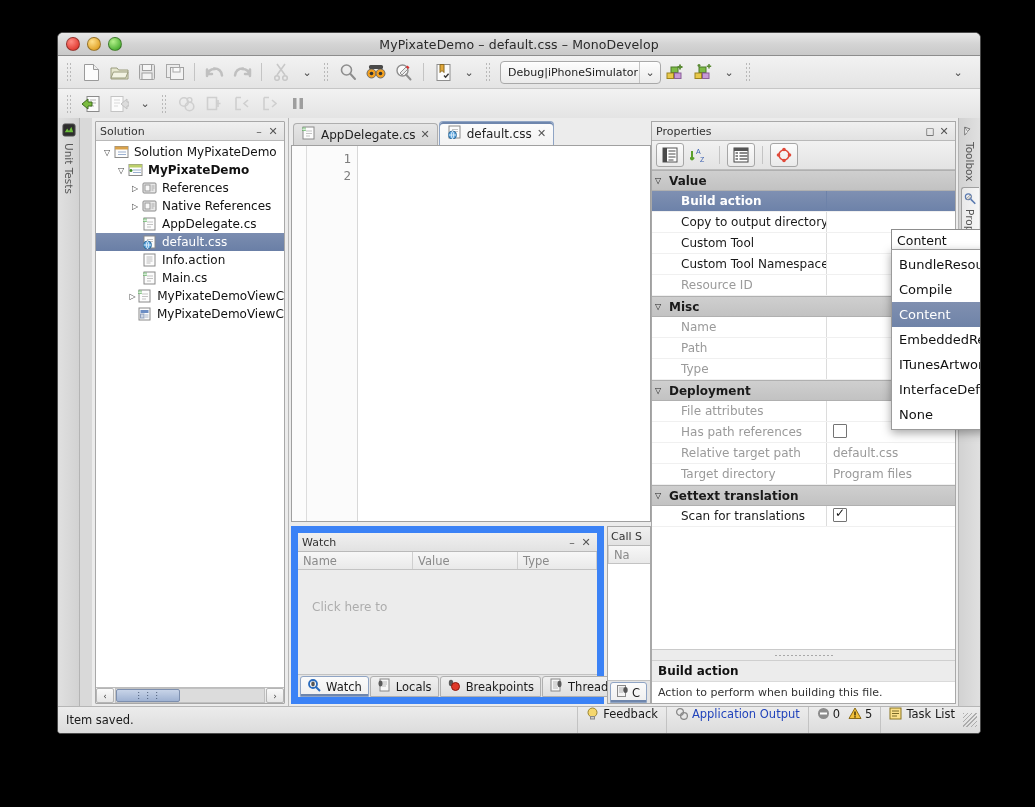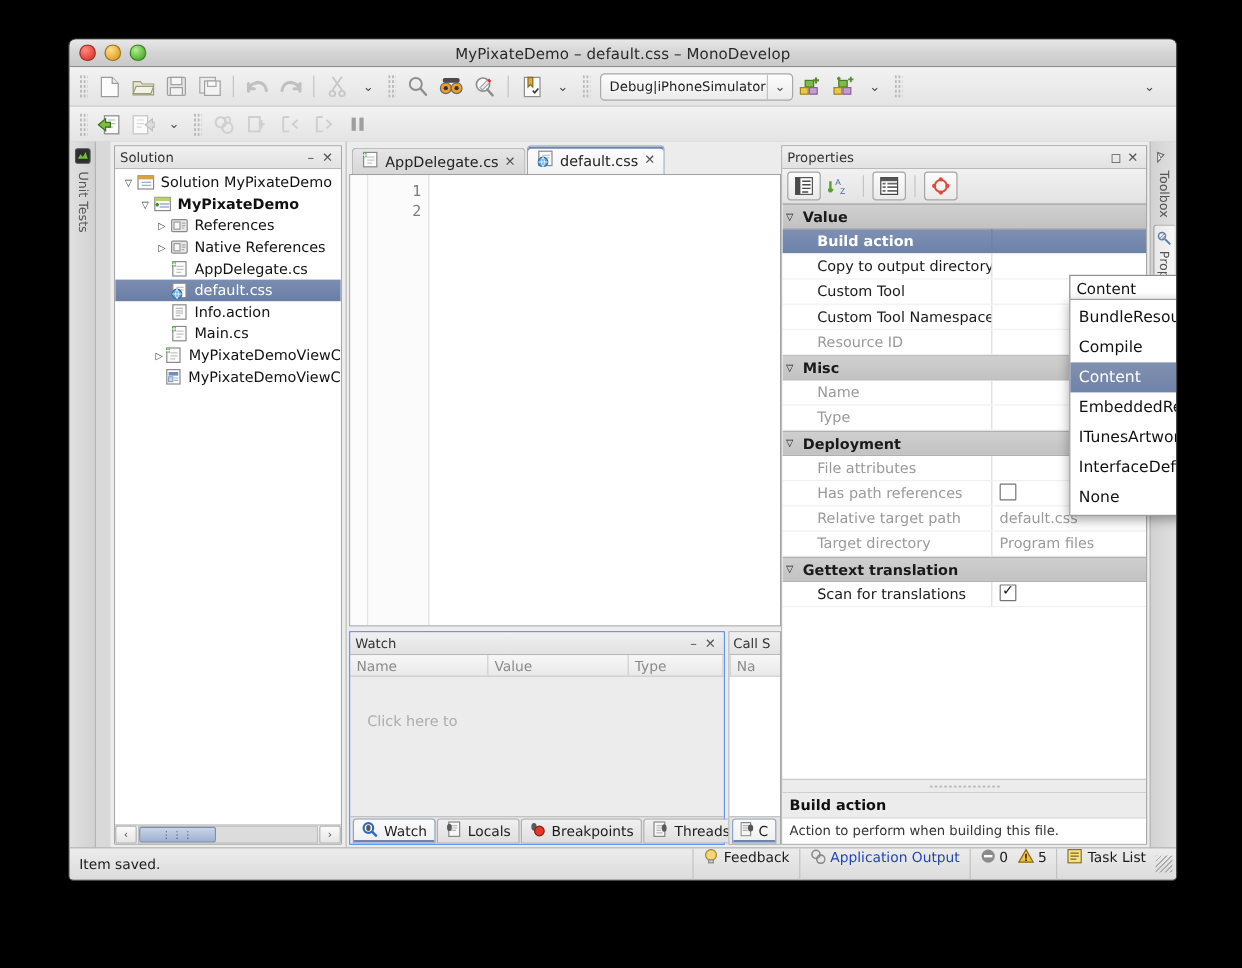--- a/index.html
+++ b/index.html
@@ -226,21 +226,21 @@
     font-size: 12.5px; color: #7d7d7d; line-height: 17px;
   }
   .code-area { flex: 1; background: #fff; }
   
   .bottom-dock {
     height: 178px; margin-top: 4px;
     display: flex; gap: 3px;
   }
   .watchpad {
     flex: 1; min-width: 0;
-    border: 1px solid #3b82f6; background: #f2f2f2;
+    border: 7px solid #3b82f6; background: #f2f2f2;
     display: flex; flex-direction: column;
   }
   .grid-head {
     height: 17px; display: flex; align-items: center;
     background: linear-gradient(to bottom,#f7f7f7,#e9e9e9);
     border-bottom: 1px solid #c3c3c3;
     font-size: 11.5px; color: #8a8a8a;
   }
   .gh-cell { padding: 0 5px; border-right: 1px solid #cfcfcf; height: 100%; display:flex; align-items:center;}
   .gh-name { width: 104px; }
@@ -893,20 +893,24 @@
                 </div>
                 <div class="grp">
                   <span class="tw">▽</span>
                   <span>Misc</span>
                 </div>
                 <div class="prow dim">
                   <div class="pname">Name</div>
                   <div class="pval"></div>
                 </div>
                 <div class="prow dim">
+                  <div class="pname">Path</div>
+                  <div class="pval"></div>
+                </div>
+                <div class="prow dim">
                   <div class="pname">Type</div>
                   <div class="pval"></div>
                 </div>
                 <div class="grp">
                   <span class="tw">▽</span>
                   <span>Deployment</span>
                 </div>
                 <div class="prow dim">
                   <div class="pname">File attributes</div>
                   <div class="pval"></div>

